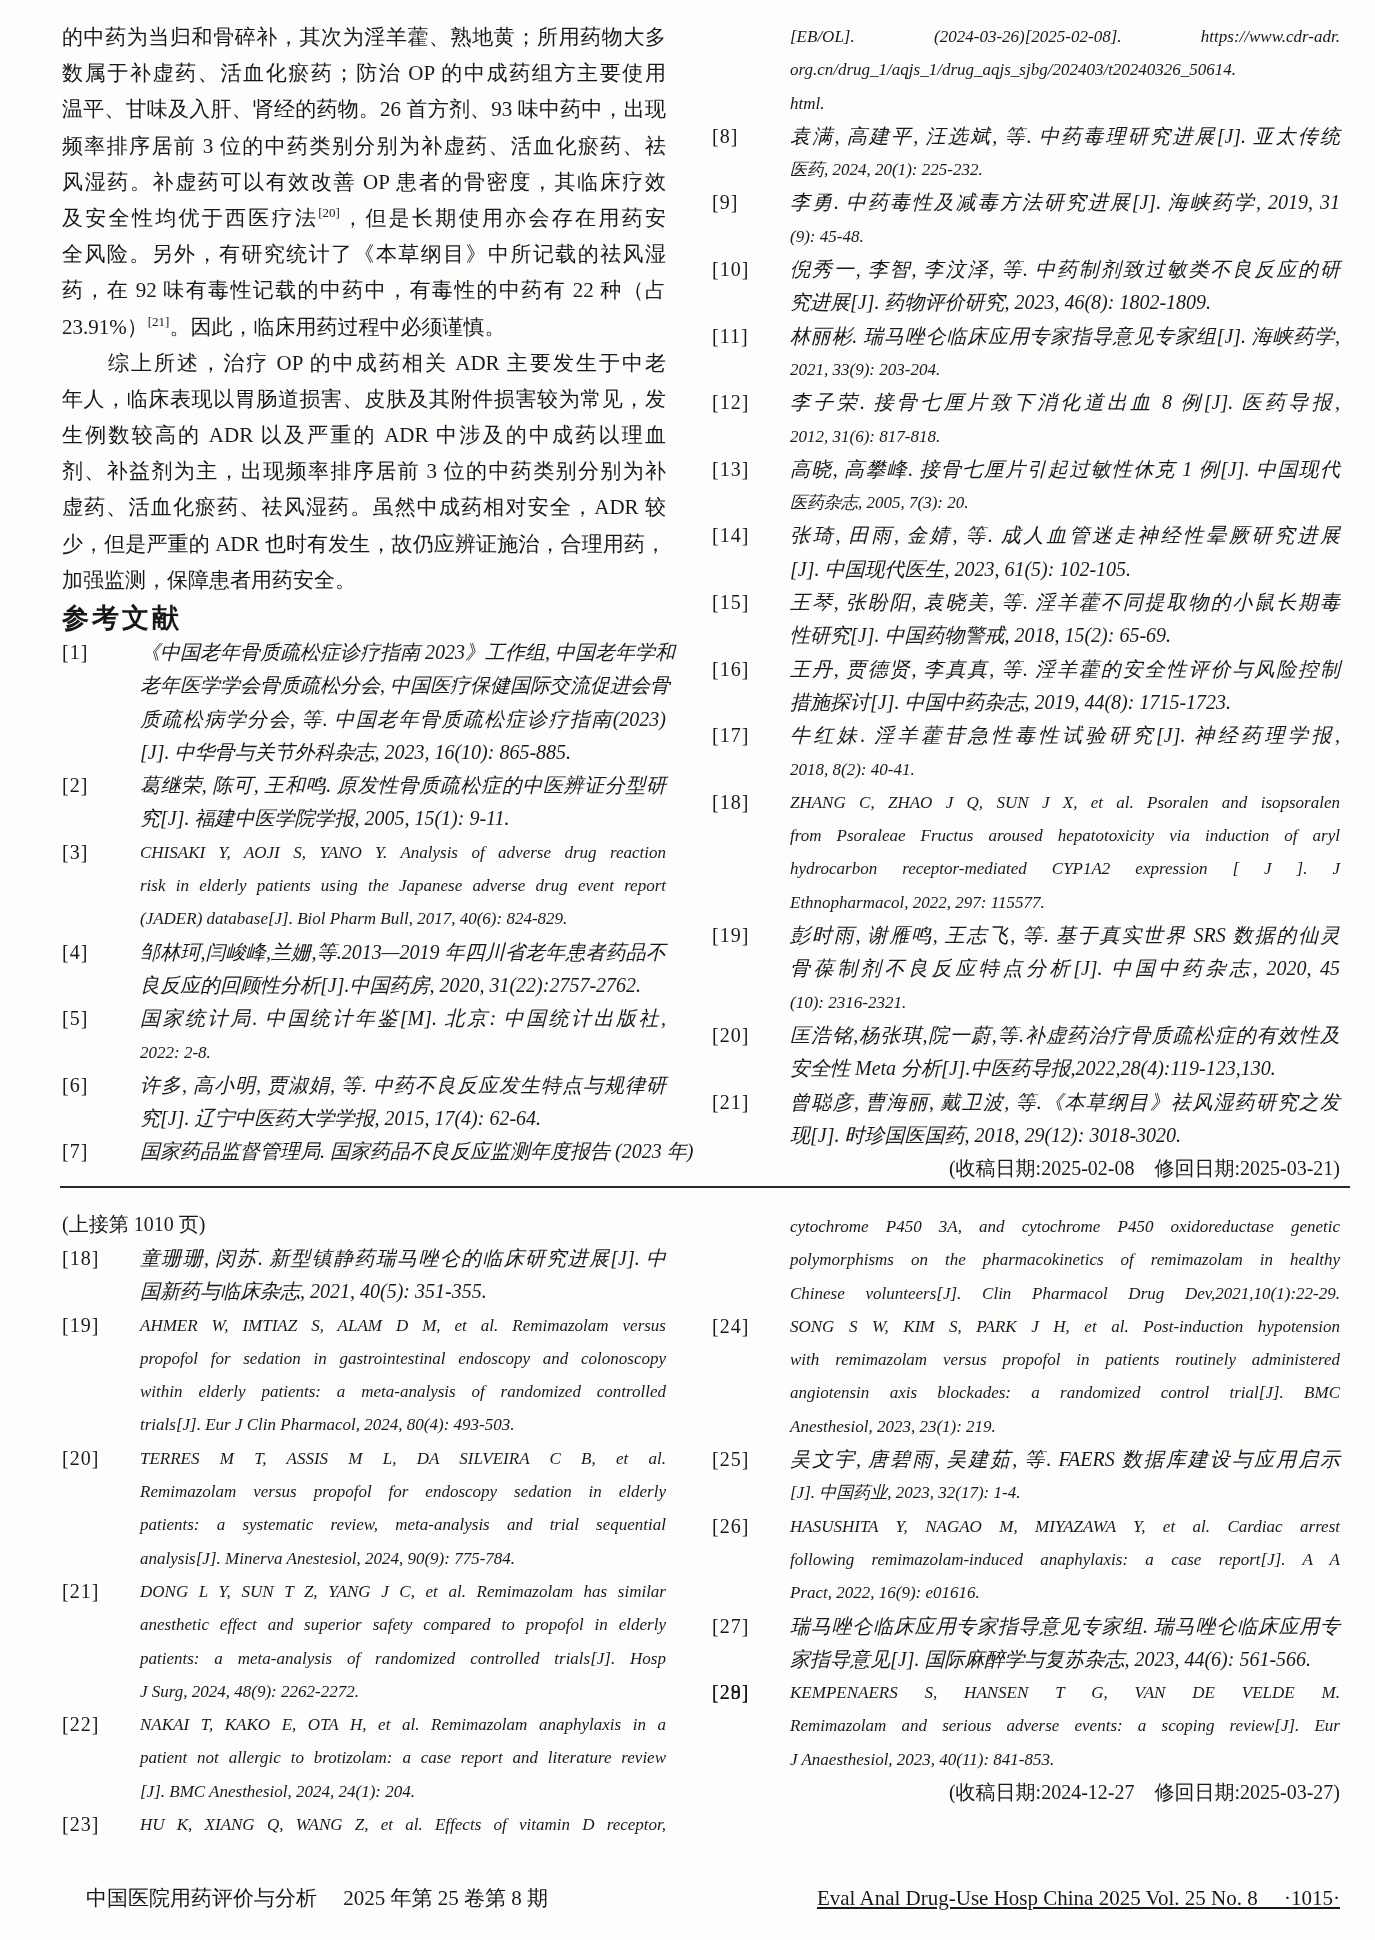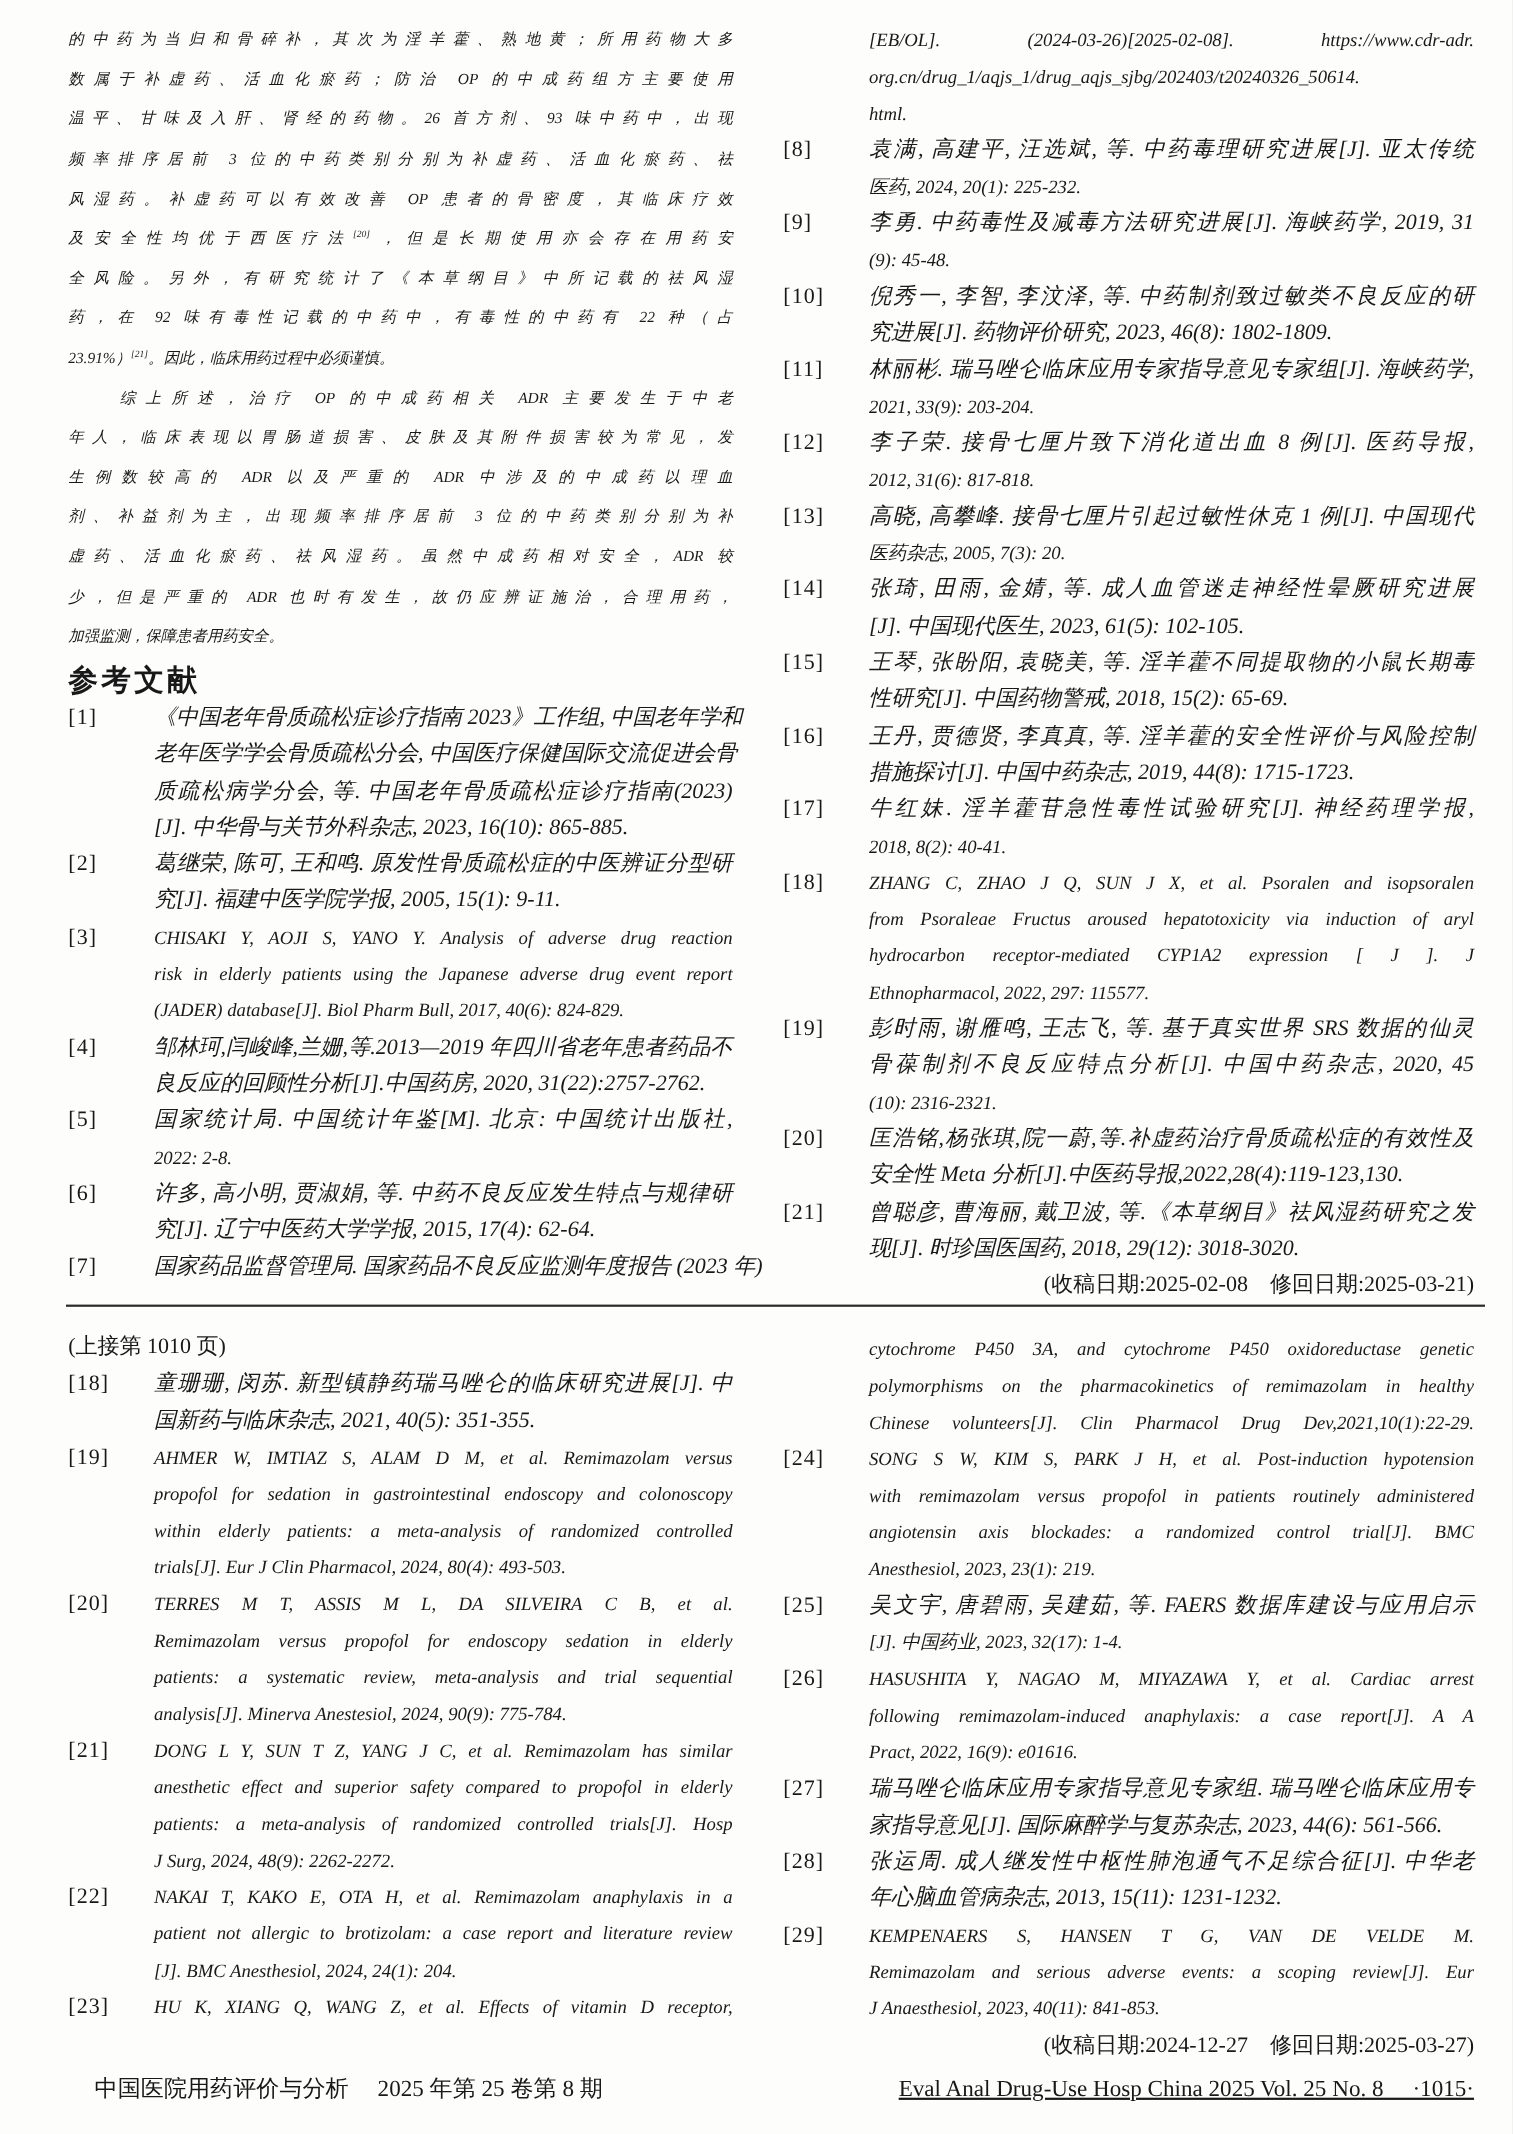--- a/index.html
+++ b/index.html
@@ -4,21 +4,21 @@
 <style>
   html,body{margin:0;padding:0;background:#e8e8e8;}
   #page{position:relative;width:1375px;height:1940px;background:#fdfdfc;
         font-family:"Liberation Serif","DejaVu Serif",serif;color:#181818;overflow:hidden;}
   .col{position:absolute;}
   #topLeft{left:62px;top:19px;width:604px;}
   #topRight{left:712px;top:20px;width:628px;}
   #bottomLeft{left:62px;top:1206px;width:604px;}
   #bottomRight{left:712px;top:1210px;width:628px;}
   .divider{position:absolute;left:60px;top:1186px;width:1290px;border-top:2.5px solid #2a2a2a;}
-  .b-line{height:36.2px;line-height:36.2px;font-size:14px;white-space:nowrap;overflow:visible;font-style:italic;}
+  .b-line{height:36.2px;line-height:36.2px;font-size:21px;white-space:nowrap;overflow:visible;}
   .r-line{height:33.3px;line-height:33.3px;white-space:nowrap;overflow:visible;}
   .r-line.cjk{font-size:20px;}
   .r-line.latin{font-size:17px;}
   .j{text-align:justify;text-align-last:justify;}
   .heading{height:38px;line-height:40px;font-size:27px;font-weight:bold;
            font-family:"Liberation Sans","DejaVu Sans",sans-serif;letter-spacing:3px;}
   .ref{position:relative;}
   .ref .num{position:absolute;left:0;top:0;font-size:20px;line-height:33.3px;letter-spacing:1px;}
   .ref .refbody{margin-left:78px;font-style:italic;}
   .note{height:36px;line-height:36px;font-size:20px;}
@@ -303,24 +303,20 @@
       </div>
       <div class="ref">
         <span class="num">[27]</span>
         <div class="refbody">
           <div class="r-line cjk j">瑞马唑仑临床应用专家指导意见专家组. 瑞马唑仑临床应用专</div>
           <div class="r-line cjk">家指导意见[J]. 国际麻醉学与复苏杂志, 2023, 44(6): 561-566.</div>
         </div>
       </div>
       <div class="ref">
         <span class="num">[28]</span>
-        <div class="refbody">
-          <div class="r-line cjk j">张运周. 成人继发性中枢性肺泡通气不足综合征[J]. 中华老</div>
-          <div class="r-line cjk">年心脑血管病杂志, 2013, 15(11): 1231-1232.</div>
-        </div>
       </div>
       <div class="ref">
         <span class="num">[29]</span>
         <div class="refbody">
           <div class="r-line latin j">KEMPENAERS S, HANSEN T G, VAN DE VELDE M.</div>
           <div class="r-line latin j">Remimazolam and serious adverse events: a scoping review[J]. Eur</div>
           <div class="r-line latin">J Anaesthesiol, 2023, 40(11): 841-853.</div>
         </div>
       </div>
       <div class="r-line cjk received">(收稿日期:2024-12-27　修回日期:2025-03-27)</div>

